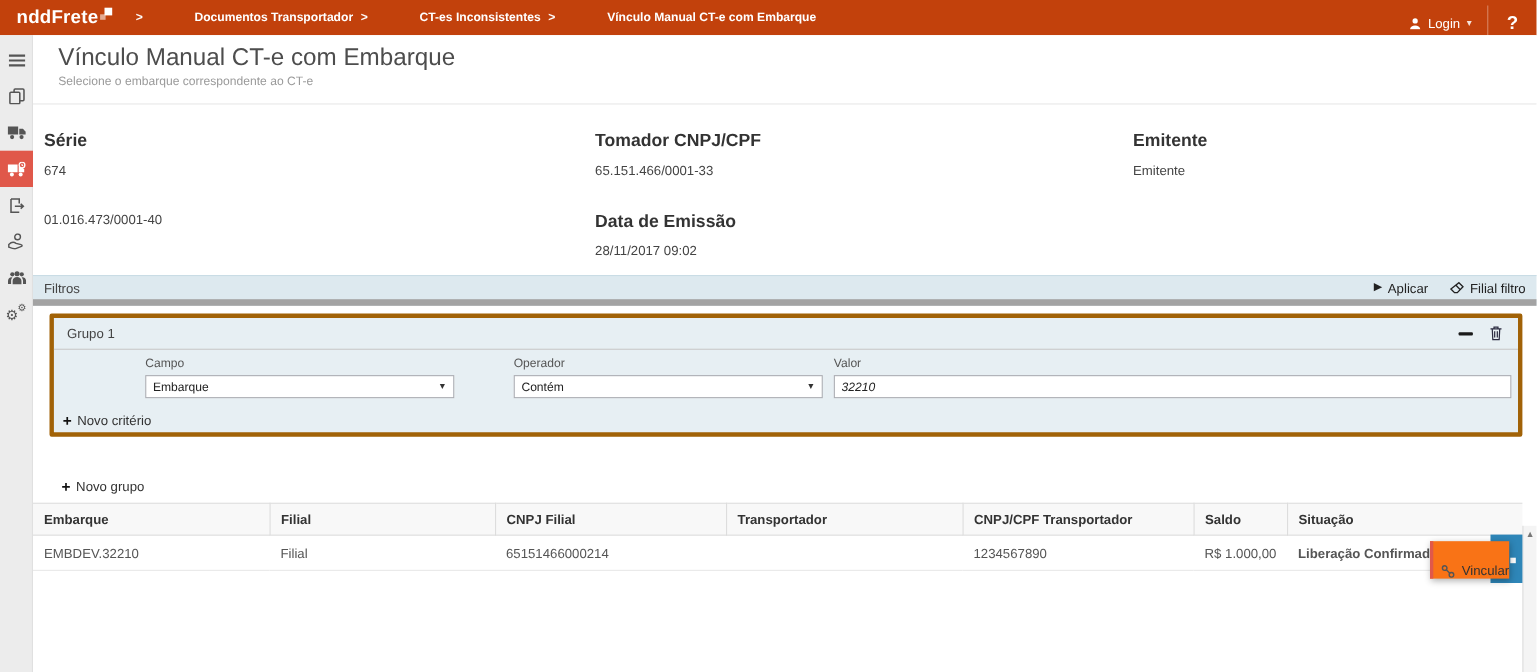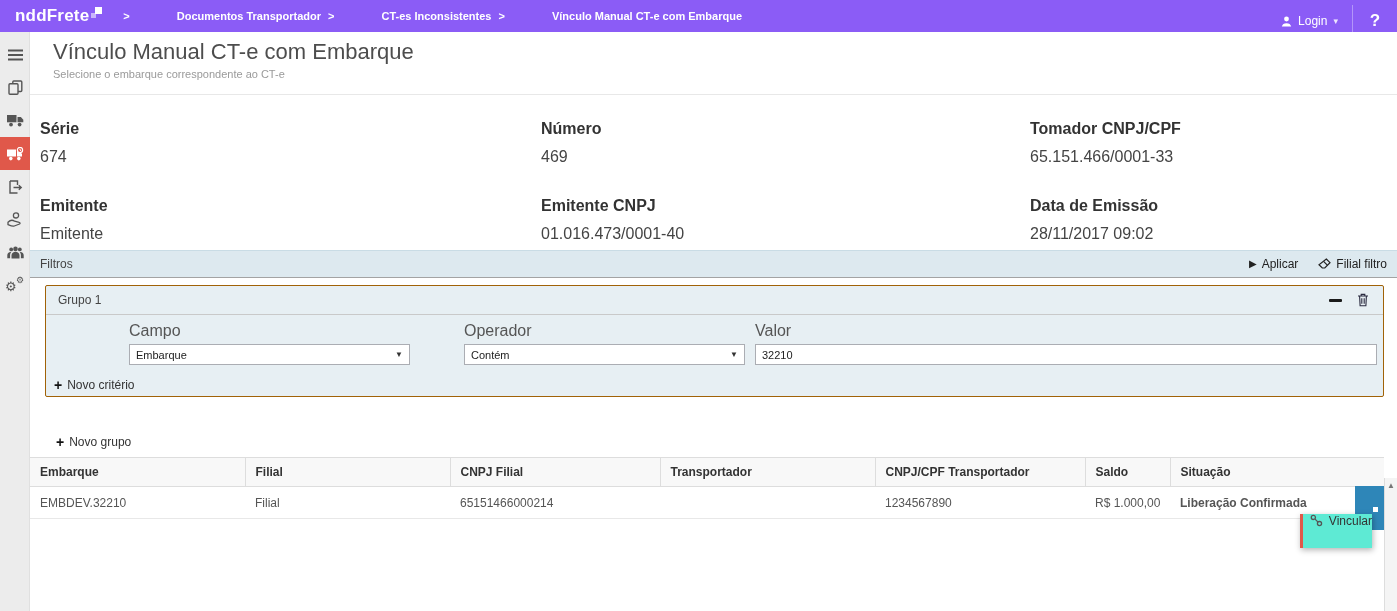--- a/index.html
+++ b/index.html
@@ -5,21 +5,21 @@
   * { margin:0; padding:0; box-sizing:border-box; }
   html,body { width:1397px; height:611px; }
   body {
     font-family:"Liberation Sans", sans-serif;
     background:#fff; color:#444; overflow:hidden; position:relative;
     font-size:12px;
   }
 
   
   .topbar { position:absolute; top:0; left:0; right:0; height:32px;
-    background:#8b5cf6; display:flex; align-items:center; color:#fff; }
+    background:#c2410c; display:flex; align-items:center; color:#fff; }
   .logo-wrap { display:flex; align-items:flex-start; margin-left:15px; }
   .logo-text { font-size:17px; font-weight:bold; letter-spacing:.2px; }
   .logo-icon { position:relative; width:11px; height:11px; margin-left:2px; margin-top:1px; }
   .logo-icon .sq1 { position:absolute; right:0; top:0; width:7px; height:7px; background:#fff; }
   .logo-icon .sq2 { position:absolute; left:0; bottom:0; width:5px; height:5px; background:rgba(255,255,255,.55); }
   .breadcrumb { display:flex; align-items:center; margin-left:14px; font-size:11px; font-weight:bold; }
   .bc-sep { margin:0 7px; font-weight:bold; font-size:11px; }
   .bc-item { cursor:pointer;padding-left:40px; }
   .topbar-right { margin-left:auto; display:flex; align-items:flex-end; height:100%;margin-top:10px; }
   .login-btn { display:flex; align-items:center; gap:6px; padding:0 14px; height:100%; cursor:pointer; font-size:12px; }
@@ -41,70 +41,70 @@
   
   .main { position:absolute; top:32px; left:30px; right:0; bottom:0; background:#fff; }
 
   .page-header { position:absolute; top:0; left:0; right:0; height:63px; border-bottom:1px solid #e8e8e8; }
   .page-title { position:absolute; top:7px; left:23px; font-size:22px; color:#4d4d4d; font-weight:400; }
   .page-subtitle { position:absolute; top:36px; left:23px; font-size:11px; color:#9a9a9a; }
 
   .details { position:absolute; top:63px; left:10px; right:0; }
   .details-grid { display:grid; grid-template-columns:501px 489px auto; row-gap:31px; padding-top:25px; }
   .field-label { font-weight:bold; color:#333; font-size:16px; margin-bottom:10px; }
-  .field-value { color:#444; font-size:16px; }
+  .field-value { color:#444; font-size:12px; }
 
   
   .filters-bar { position:absolute; top:218px; left:0; right:0; height:28px; background:#dde9ef;
-    border-top:1px solid #c9dce5; border-bottom:1px solid #a3a3a3;
+    border-top:1px solid #c9dce5; border-bottom:6px solid #a3a3a3;
     display:flex; align-items:center; color:#444; }
   .filters-title { margin-left:10px; font-size:12px; }
   .filters-actions { margin-left:auto; display:flex; align-items:center; gap:20px; padding-right:10px; }
   .filter-btn { display:flex; align-items:center; gap:5px; color:#222; cursor:pointer; font-size:12px; }
   .play-glyph { font-size:10px; line-height:10px; }
 
   .group-box { position:absolute; top:253px; left:15px; right:13px; height:112px;
-    background:#e7eff3; border:1px solid #a16207; border-radius:2px; }
+    background:#e7eff3; border:4px solid #a16207; border-radius:2px; }
   .group-header { height:29px; display:flex; align-items:center; padding:0 12px;
     border-bottom:1px solid #c9c9c9; color:#444; }
   .group-actions { margin-left:auto; display:flex; align-items:center; gap:15px; padding-right:2px; }
   .minus-bar { width:13px; height:3px; background:#1a1a1a; border-radius:1px; cursor:pointer; }
   .trash { cursor:pointer; display:flex; }
   .criteria-row { display:flex; gap:10px; padding:7px 6px 0 83px; }
   .crit-field { display:flex; flex-direction:column; }
-  .crit-field .lbl { font-size:16px; color:#555; margin-bottom:4px; }
+  .crit-field .lbl { font-size:11px; color:#555; margin-bottom:4px; }
   .w-campo { width:281px; } .w-oper { width:281px;margin-left:44px; } .w-valor { flex:1; }
   .fake-select { height:21px; background:#fff; border:1px solid #abadb3; display:flex;
     align-items:center; padding:0 6px; font-size:11px; color:#222; cursor:pointer; }
   .fake-select .caret { margin-left:auto; font-size:8px; color:#333; }
   .valor-input { height:21px; border:1px solid #abadb3; font-size:11px; color:#222;
-    padding:0 6px; font-family:"Liberation Sans", sans-serif; width:100%; }
+    padding:0 6px; font-family:"Liberation Sans", sans-serif; width:100%;font-style:italic; }
   .link-add { display:inline-flex; align-items:center; gap:5px; margin:13px 0 0 8px;
     color:#333; cursor:pointer; font-size:12px; }
   .plus-glyph { font-weight:bold; font-size:14px; line-height:12px; color:#111; }
   .new-group { position:absolute; top:390px; left:18px; }
 
   
   .grid-table { position:absolute; top:425px; left:0; width:1354px; border-collapse:collapse; table-layout:fixed; }
   .grid-table col.c1{width:215px} .grid-table col.c2{width:205px} .grid-table col.c3{width:210px}
   .grid-table col.c4{width:215px} .grid-table col.c5{width:210px} .grid-table col.c6{width:85px}
   .grid-table th { height:29px; background:#f8f8f8; border-top:1px solid #ddd; border-bottom:1px solid #ddd;
     border-right:1px solid #ddd; text-align:left; padding:0 0 0 10px; font-size:12px; color:#333; font-weight:bold; }
   .grid-table th:last-child { border-right:none; }
   .grid-table td { height:32px; border-bottom:1px solid #e8e8e8; padding:0 0 0 10px;
     font-size:12px; color:#555; background:#fff; }
   .status-ok { color:#2b8a3e; font-weight:bold; }
 
   
   .row-action-btn { position:absolute; left:1325px; top:454px; width:29px; height:44px;
     background:#2e86b8; cursor:pointer; z-index:2; }
   .row-action-btn .dot { position:absolute; left:18px; top:21px; width:5px; height:5px; background:#fff; }
-  .row-popup { position:absolute; left:1270px; top:482px; width:72px; height:34px;
-    background:#5eead4; border-left:3px solid #e0584a; box-shadow:1px 2px 6px rgba(0,0,0,.3);
-    display:flex; align-items:flex-start; gap:6px; padding-left:7px; z-index:3; cursor:pointer; }
+  .row-popup { position:absolute; left:1270px; top:460px; width:72px; height:34px;
+    background:#f97316; border-left:3px solid #e0584a; box-shadow:1px 2px 6px rgba(0,0,0,.3);
+    display:flex; align-items:flex-end; gap:6px; padding-left:7px; z-index:3; cursor:pointer; }
   .row-popup .lbl { font-size:12px; color:#333; }
 
   .vscroll { position:absolute; left:1354px; top:446px; width:13px; bottom:0;
     background:#f4f4f4; border-left:1px solid #ddd; z-index:1; }
   .vscroll .arrow { display:block; text-align:center; font-size:8px; color:#777; padding-top:3px; cursor:pointer; }
 </style>
 </head>
 <body>
 
 <div class="topbar">
@@ -204,33 +204,28 @@
     <div class="page-subtitle">Selecione o embarque correspondente ao CT-e</div>
   </div>
 
   <div class="details">
     <div class="details-grid">
       <div>
         <div class="field-label">Série</div>
         <div class="field-value">674</div>
       </div>
       <div>
-        <div class="field-label">Número</div>
-        <div class="field-value">469</div>
-      </div>
-      <div>
         <div class="field-label">Tomador CNPJ/CPF</div>
         <div class="field-value">65.151.466/0001-33</div>
       </div>
       <div>
         <div class="field-label">Emitente</div>
         <div class="field-value">Emitente</div>
       </div>
       <div>
-        <div class="field-label">Emitente CNPJ</div>
         <div class="field-value">01.016.473/0001-40</div>
       </div>
       <div>
         <div class="field-label">Data de Emissão</div>
         <div class="field-value">28/11/2017 09:02</div>
       </div>
     </div>
   </div>
 
   <div class="filters-bar">

